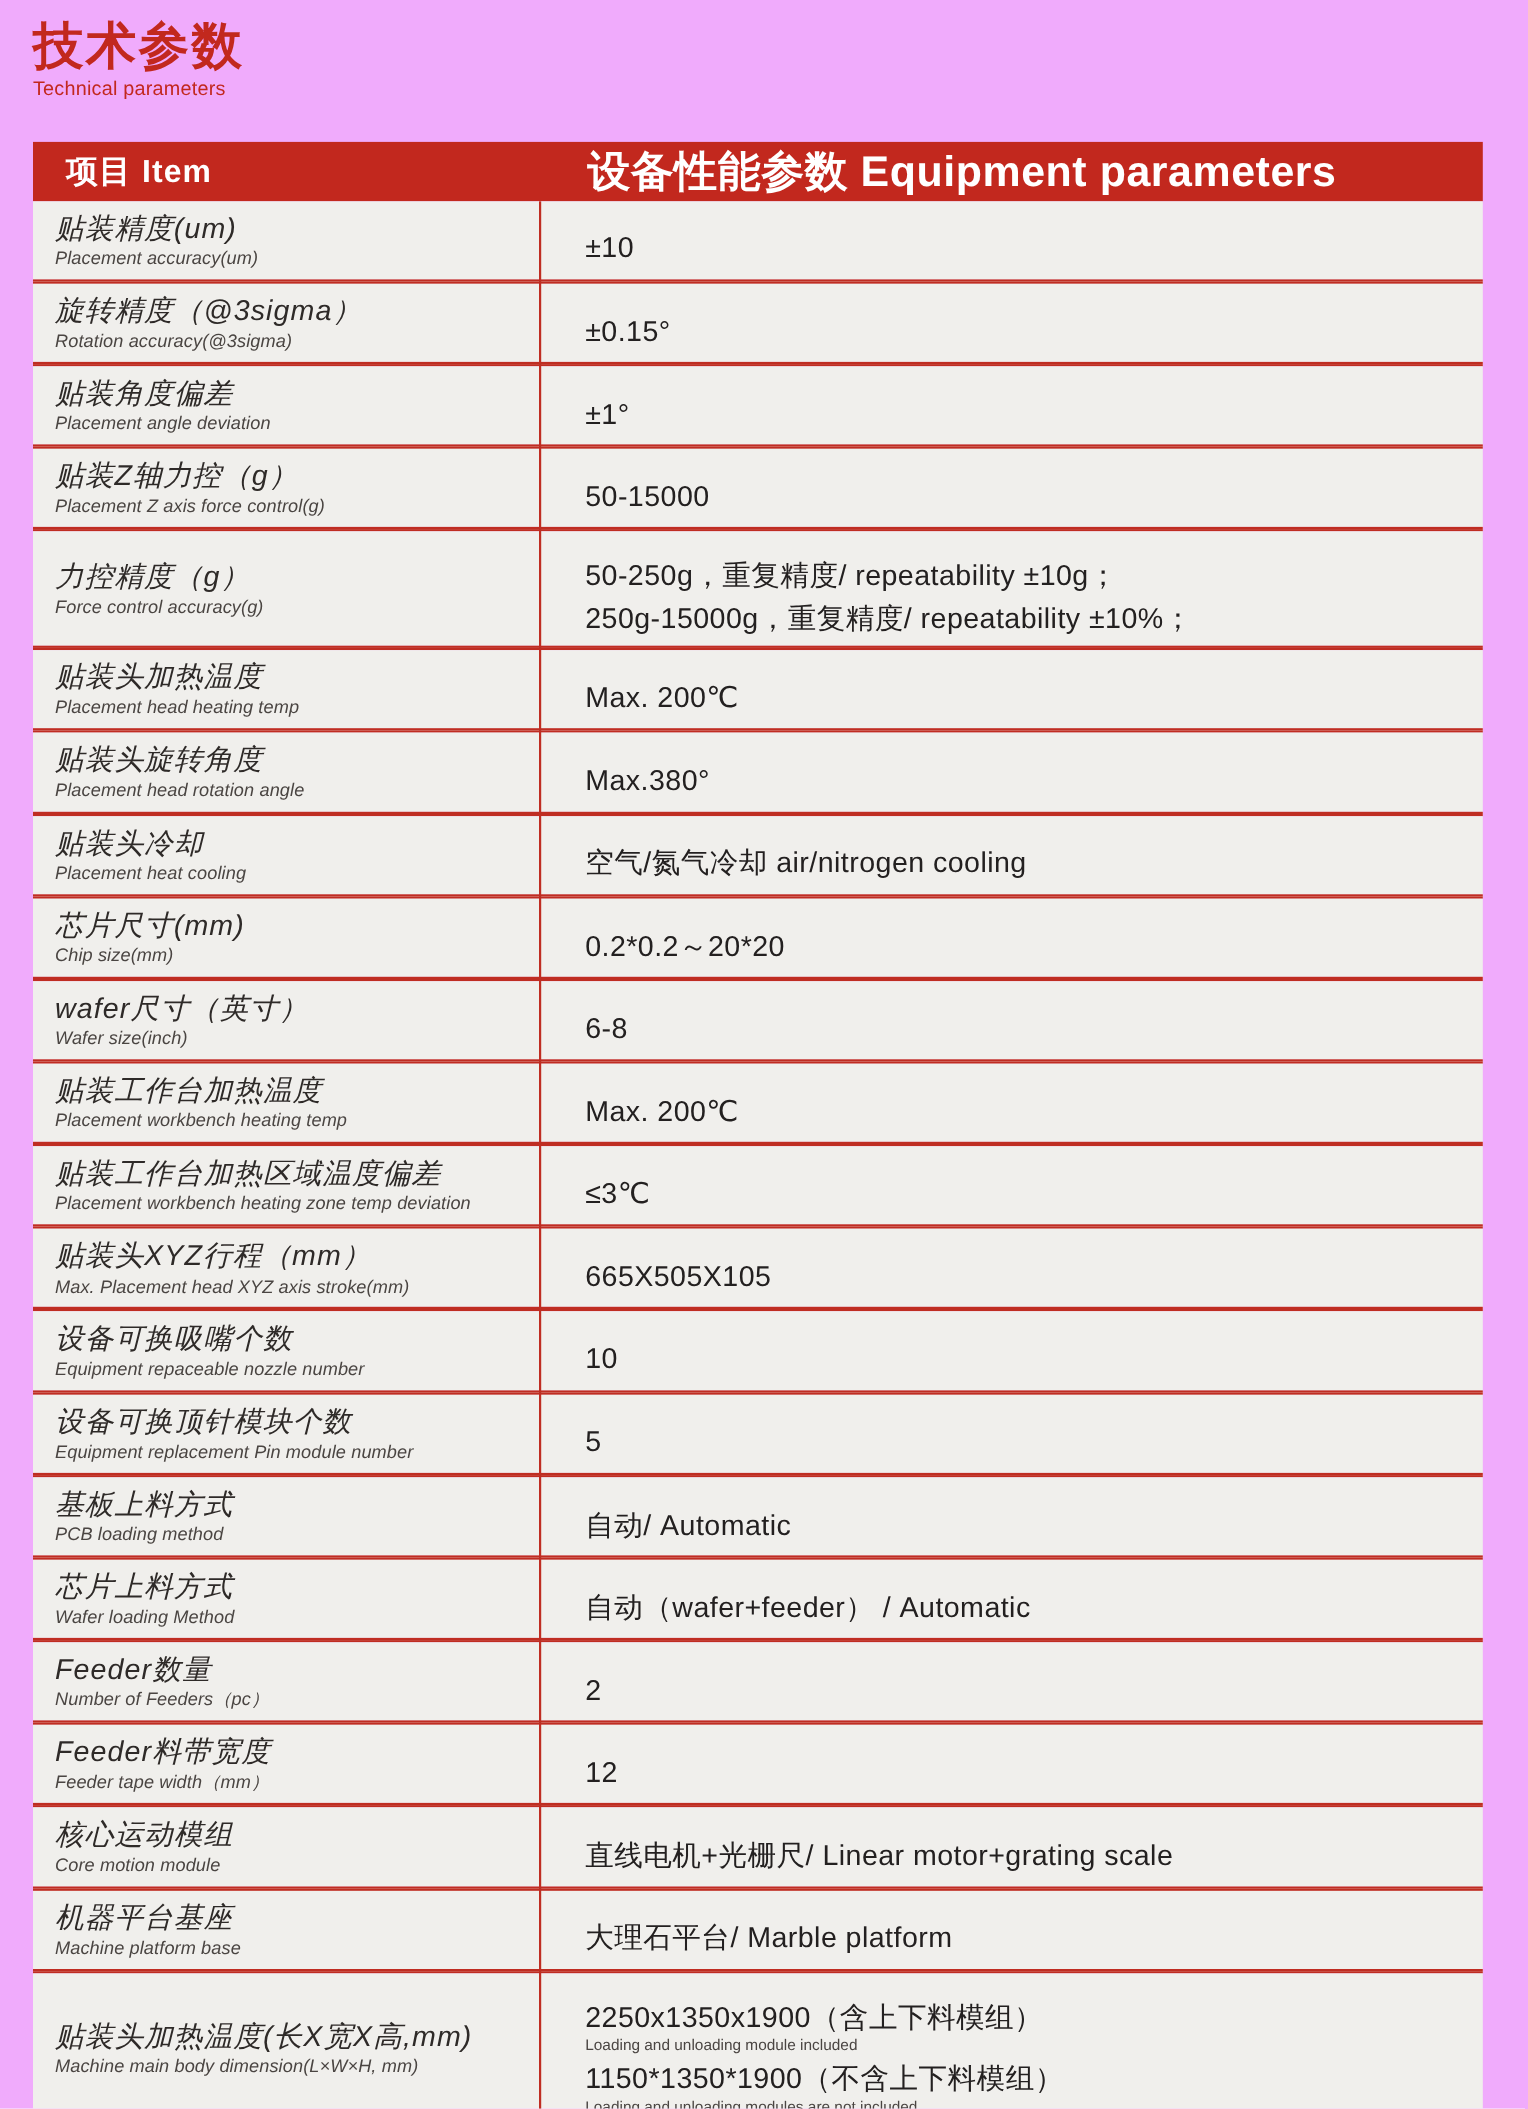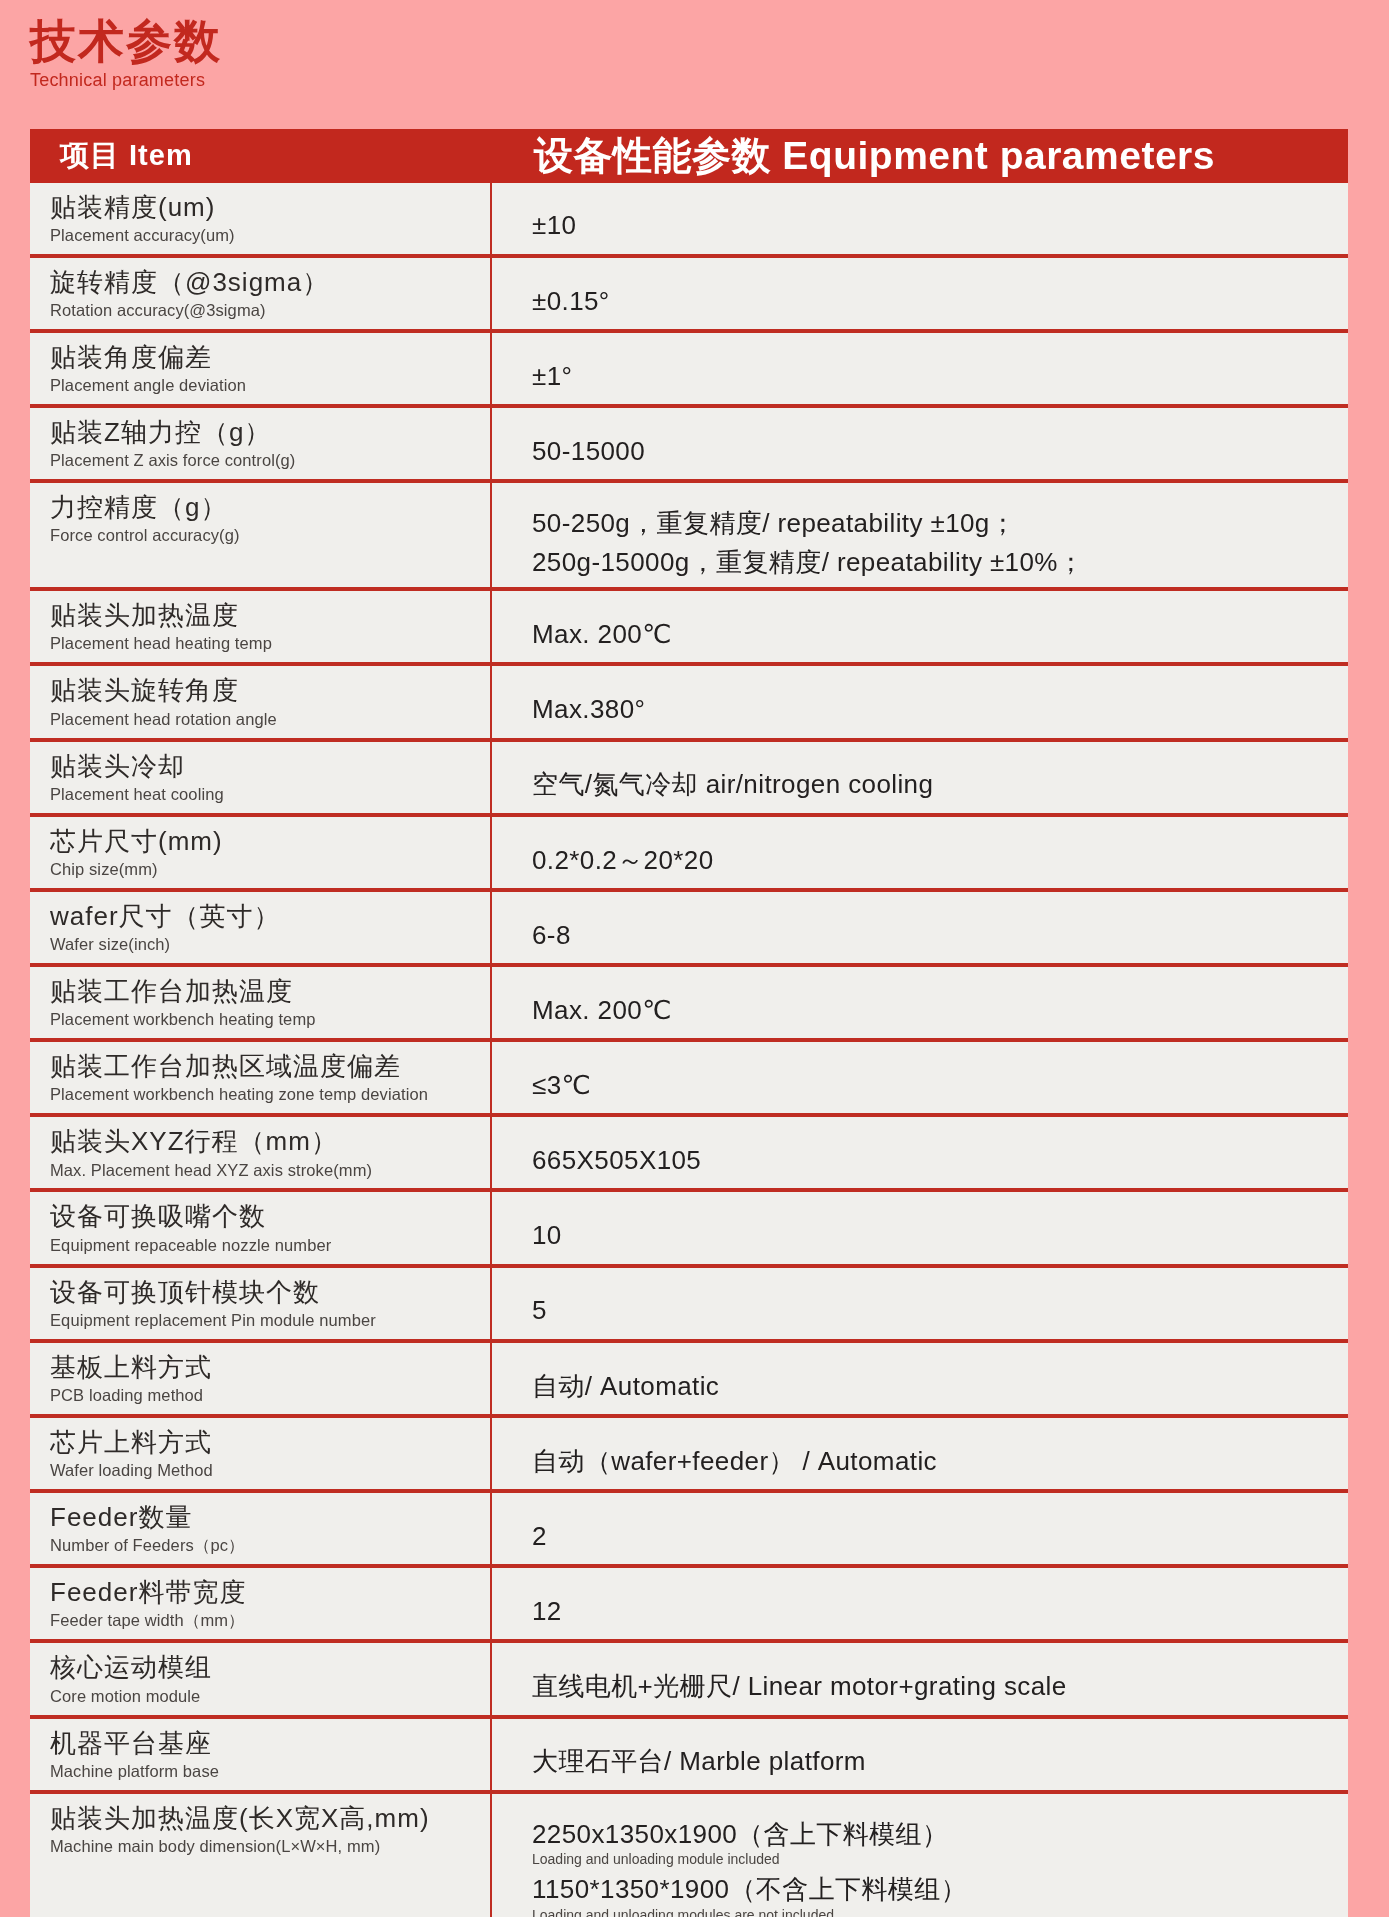--- a/index.html
+++ b/index.html
@@ -12,21 +12,21 @@
   *{margin:0;padding:0;box-sizing:border-box;}
   html,body{background:#ffffff;}
   body{
     font-family:"Liberation Sans","DejaVu Sans",sans-serif;
     -webkit-font-smoothing:antialiased;
   }
   .page{
     position:relative;
     width:1389px;
     height:1917px;
-    background:#fca5a5;
+    background:#f0abfc;
     padding:16px 41px 0 30px;
     overflow:hidden;
   }
   
   .title-cn{
     font-size:46px;
     font-weight:bold;
     color:var(--red);
     letter-spacing:2px;
     line-height:1.1;
@@ -85,21 +85,22 @@
     height:2px;
     background:#fbfaf8;
     border-top:2px solid var(--line-red);
     border-bottom:2px solid var(--line-red);
   }
   .label-cell{
     width:460px;
     padding:9px 14px 9px 20px;
     display:flex;
     flex-direction:column;
-    justify-content:flex-start;
+    justify-content:center;
+    font-style:italic;
   }
   .label-cn{
     font-size:26px;
     color:var(--ink);
     letter-spacing:1px;
     line-height:1.2;
   }
   .label-en{
     font-size:16.5px;
     color:var(--ink-sub);

